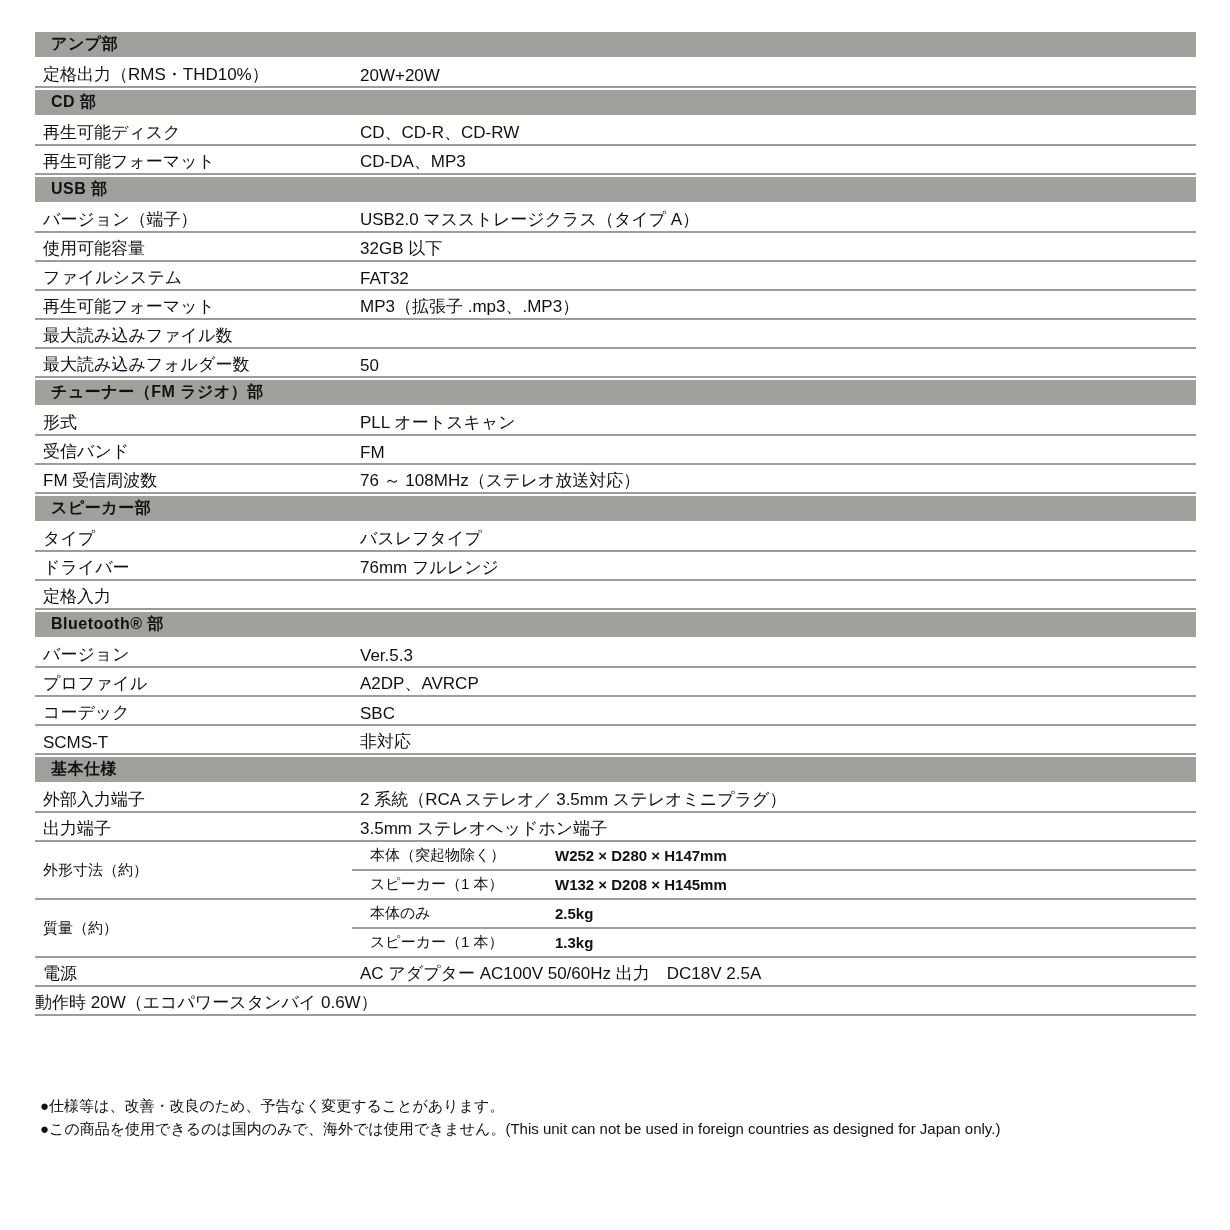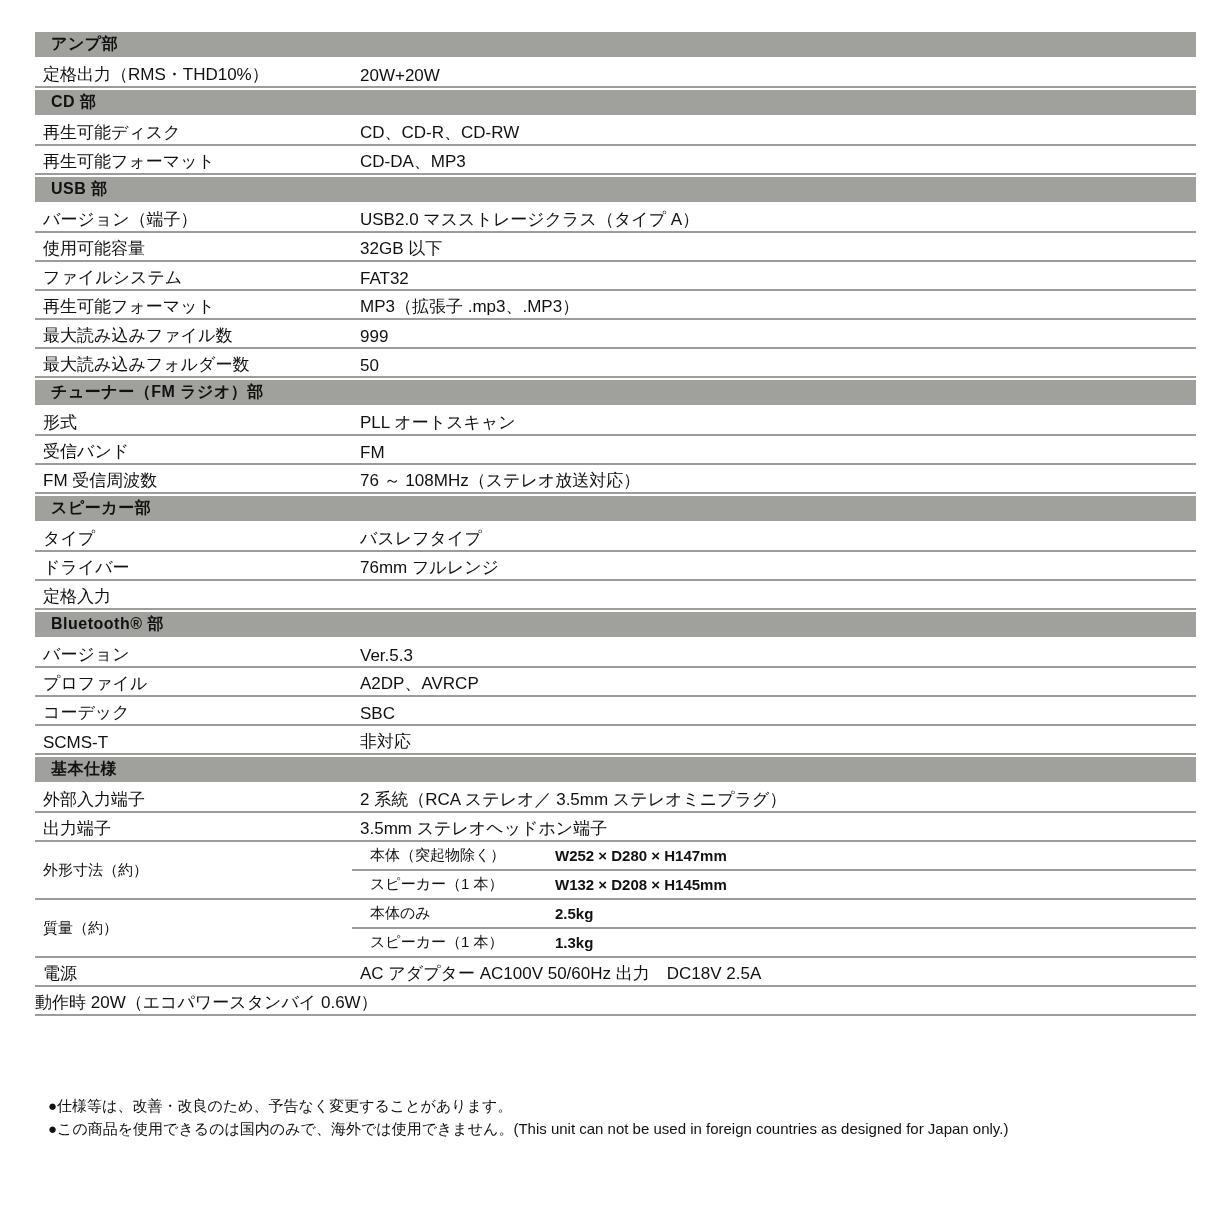--- a/index.html
+++ b/index.html
@@ -79,21 +79,21 @@
     flex:none;
     padding-left:18px;
     white-space:nowrap;overflow:hidden;
   }
   .subvalue{
     flex:1;
     white-space:nowrap;overflow:hidden;font-weight:bold;
   }
   .footnotes{
     position:absolute;
-    left:48px;top:1094px;
+    left:40px;top:1094px;
     width:1160px;
     font-size:15px;
     line-height:23px;
   }
 </style>
 </head>
 <body>
 
 <div class="spec-table" id="spec-table">
     <div class="sec">
@@ -128,21 +128,20 @@
     <div class="row">
       <div class="label">ファイルシステム</div>
       <div class="value">FAT32</div>
     </div>
     <div class="row">
       <div class="label">再生可能フォーマット</div>
       <div class="value">MP3（拡張子 .mp3、.MP3）</div>
     </div>
     <div class="row">
       <div class="label">最大読み込みファイル数</div>
-      <div class="value">999</div>
     </div>
     <div class="row">
       <div class="label">最大読み込みフォルダー数</div>
       <div class="value">50</div>
     </div>
     <div class="sec">
       <span>チューナー（FM ラジオ）部</span>
     </div>
     <div class="row">
       <div class="label">形式</div>

